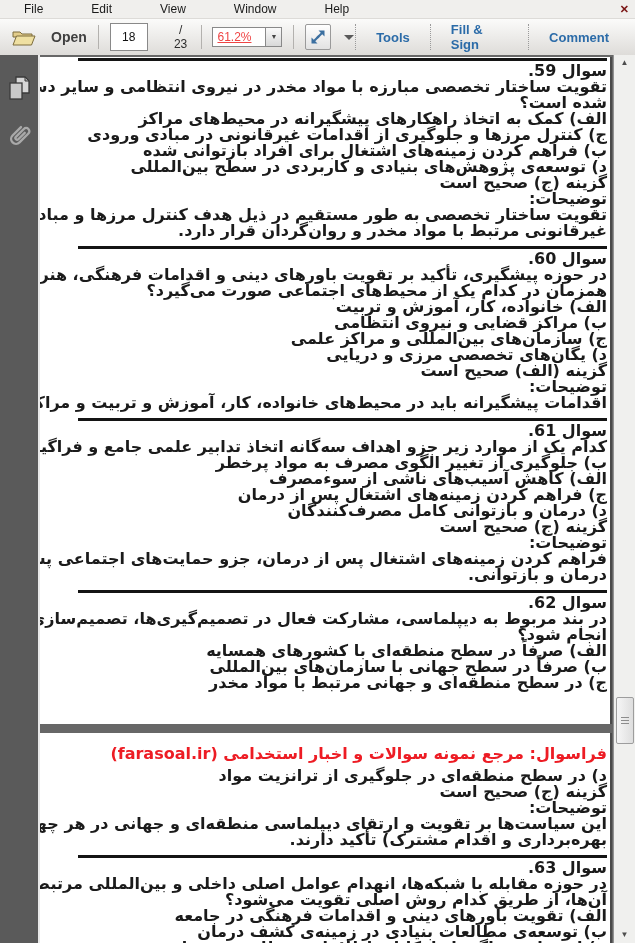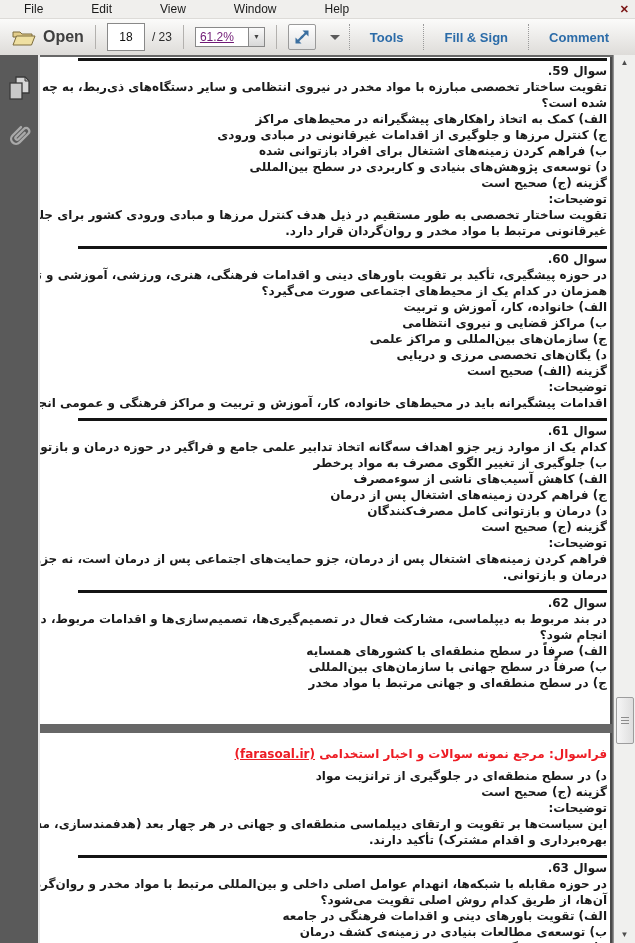--- a/index.html
+++ b/index.html
@@ -12,29 +12,29 @@
            display:flex;align-items:center;font-size:12px;color:#1a1a1a;}
   .menu-item{padding:0 24px;height:18px;line-height:18px;cursor:default;}
   .close{position:absolute;right:6px;top:1px;font-size:11px;font-weight:bold;
          color:#7a1414;line-height:16px;}
 
   
   .toolbar{position:absolute;left:0;top:19px;width:635px;height:36px;
            background:linear-gradient(#fbfbfa,#dedcd9);
            border-bottom:1px solid #868686;display:flex;align-items:center;}
   .tb-left{display:flex;align-items:center;padding-left:12px;}
-  .open-btn{display:flex;align-items:center;gap:7px;background:none;border:0;
-            font-family:inherit;font-size:16px;font-weight:bold;color:#3f3f3f;padding:0;}
+  .open-btn{display:flex;align-items:center;gap:15px;background:none;border:0;
+            font-family:inherit;font-size:14px;font-weight:bold;color:#3f3f3f;padding:0;}
   .sep{width:1px;height:24px;background:#b3b1ae;margin:0 11px;}
   .page-input{width:28px;height:18px;border:1px solid #898989;background:#fff;
               text-align:center;font-family:inherit;font-size:12px;color:#111;padding:4px;}
-  .page-total{font-size:12px;color:#2c2c2c;margin-left:7px;}
+  .page-total{font-size:12px;color:#2c2c2c;margin-left:24px;text-align:center;}
   .zoom-wrap{display:flex;align-items:center;}
   .zoom-box{display:inline-block;width:44px;height:18px;line-height:18px;border:1px solid #898989;
-            border-right:none;background:#fff;font-size:12px;color:#701a75;padding:0 4px;text-align:left;text-decoration:underline;}
+            border-right:none;background:#fff;font-size:12px;color:#ef4444;padding:0 4px;text-align:left;text-decoration:underline;}
   .zoom-drop{width:17px;height:20px;border:1px solid #898989;background:linear-gradient(#fafafa,#d8d8d8);
              font-size:7px;color:#444;padding:0;line-height:18px;}
   .fit-btn{width:28px;height:26px;border:1px solid #9a9a9a;border-radius:2px;
            background:linear-gradient(#ffffff,#e2e2e2);padding:0;display:flex;
            align-items:center;justify-content:center;}
   .overflow{border:0;background:none;margin-left:12px;padding:0;width:14px;}
   .ovf-line{width:11px;height:2px;background:#5a5a5a;margin:0 auto 2px;}
   .ovf-tri{width:0;height:0;margin:0 auto;border-left:5px solid transparent;
            border-right:5px solid transparent;border-top:5px solid #5a5a5a;}
   .tb-right{margin-left:auto;display:flex;align-items:center;padding-right:6px;}
@@ -48,28 +48,28 @@
   .side-btn{width:30px;height:30px;margin:0 auto;display:flex;align-items:center;justify-content:center;}
   .side-btn.first{margin-top:18px;}
   .side-btn.second{margin-top:18px;}
 
   .page{position:absolute;left:40px;width:570px;background:#fff;overflow:hidden;
         border-right:2px solid #4a4a4a;}
   .page1{top:2px;height:667px;}
   .page2{top:678px;height:210px;}
 
   .content{direction:rtl;text-align:right;padding:1px 3px 0 38px;
-           font-family:"DejaVu Sans",sans-serif;font-size:12px;font-weight:bold;color:#1b1b1b;}
+           font-family:"DejaVu Sans",sans-serif;font-size:16px;font-weight:bold;color:#1b1b1b;}
   .line{height:16px;line-height:16px;white-space:nowrap;}
   .hr{height:3px;background:#141414;margin:7px 0 2px;}
   .content > .hr:first-child{margin-top:0;}
   .wm{height:16px;line-height:16px;white-space:nowrap;color:var(--brand-red,#ed1c24);
       padding-left:32px;margin-bottom:6px;}
   .page2 .content{padding-top:13px;}
-  .wm-link{direction:ltr;unicode-bidi:embed;text-decoration:underline;}
+  .wm-link{direction:ltr;unicode-bidi:embed;}
 
   
   .scrollbar{position:absolute;right:0;top:0;width:21px;height:888px;background:#f0f0ee;
              border-left:1px solid #929292;}
   .sb-up,.sb-down{position:absolute;left:0;width:21px;height:16px;text-align:center;
                   font-size:8px;color:#4d4d4d;line-height:16px;}
   .sb-up{top:0;}
   .sb-down{bottom:0;}
   .sb-thumb{position:absolute;left:2px;top:642px;width:16px;height:45px;border:1px solid #9d9d9d;
             border-radius:2px;background:linear-gradient(90deg,#f6f6f6,#dedede);

